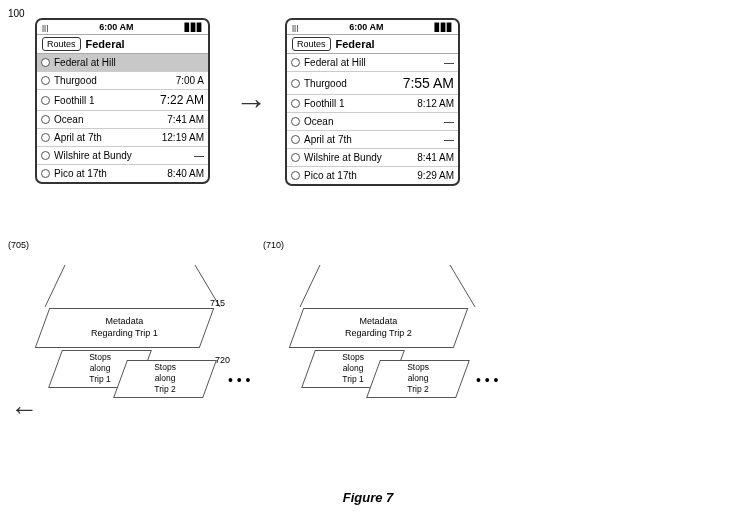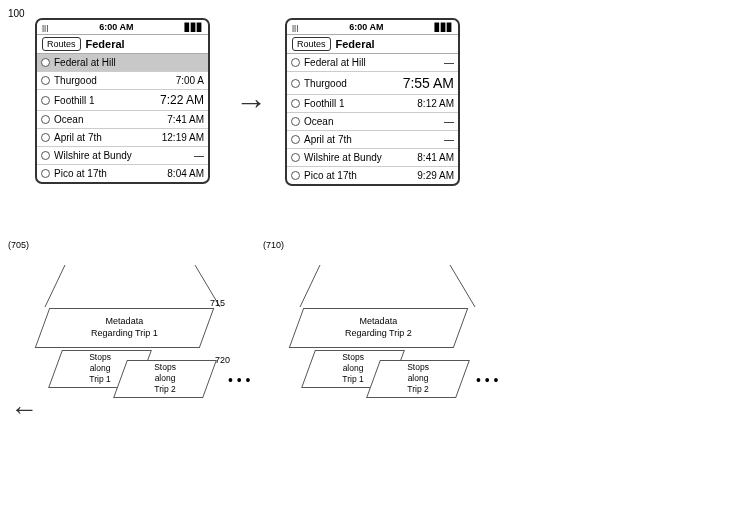--- a/index.html
+++ b/index.html
@@ -71,21 +71,21 @@
 
         <div style="display:flex; align-items:center; padding:3px 4px; border-bottom:1px solid #ccc;">
           <div style="width:9px;height:9px;border-radius:50%;border:1.5px solid #555;background:#fff;margin-right:4px;flex-shrink:0;"></div>
           <span style="flex:1;font-size:10px;">Wilshire at Bundy</span>
           <span style="font-size:10px;">—</span>
         </div>
 
         <div style="display:flex; align-items:center; padding:3px 4px;">
           <div style="width:9px;height:9px;border-radius:50%;border:1.5px solid #555;background:#fff;margin-right:4px;flex-shrink:0;"></div>
           <span style="flex:1;font-size:10px;">Pico at 17th</span>
-          <span style="font-size:10px;">8:04 AM</span>
+          <span style="font-size:10px;">8:40 AM</span>
         </div>
       </div>
     </div>
   </div>
 
   <div style="position:absolute; left:8px; top:240px; font-size:9px;">(705)</div>
 
   <div style="position:absolute; left:235px; top:80px; font-size:32px; font-weight:bold; color:#333;">→</div>
 
   <div style="position:absolute; left:285px; top:18px; width:175px;">
@@ -193,14 +193,15 @@
   </div>
 
   <div style="position:absolute; left:373px; top:360px;">
     <div style="width:90px; height:38px; background:#fff; border:1px solid #555; transform:skewX(-20deg); display:flex; align-items:center; justify-content:center;">
       <span style="transform:skewX(20deg); font-size:8.5px; text-align:center; line-height:1.3;">Stops<br>along<br>Trip 2</span>
     </div>
   </div>
 
   <div style="position:absolute; left:476px; top:372px; font-size:14px;">• • •</div>
 
+  <div style="position:absolute; bottom:8px; left:0; right:0; text-align:center; font-style:italic; font-size:13px; font-weight:bold;">Figure 7</div>
 
 </div>
 
 </body></html>

